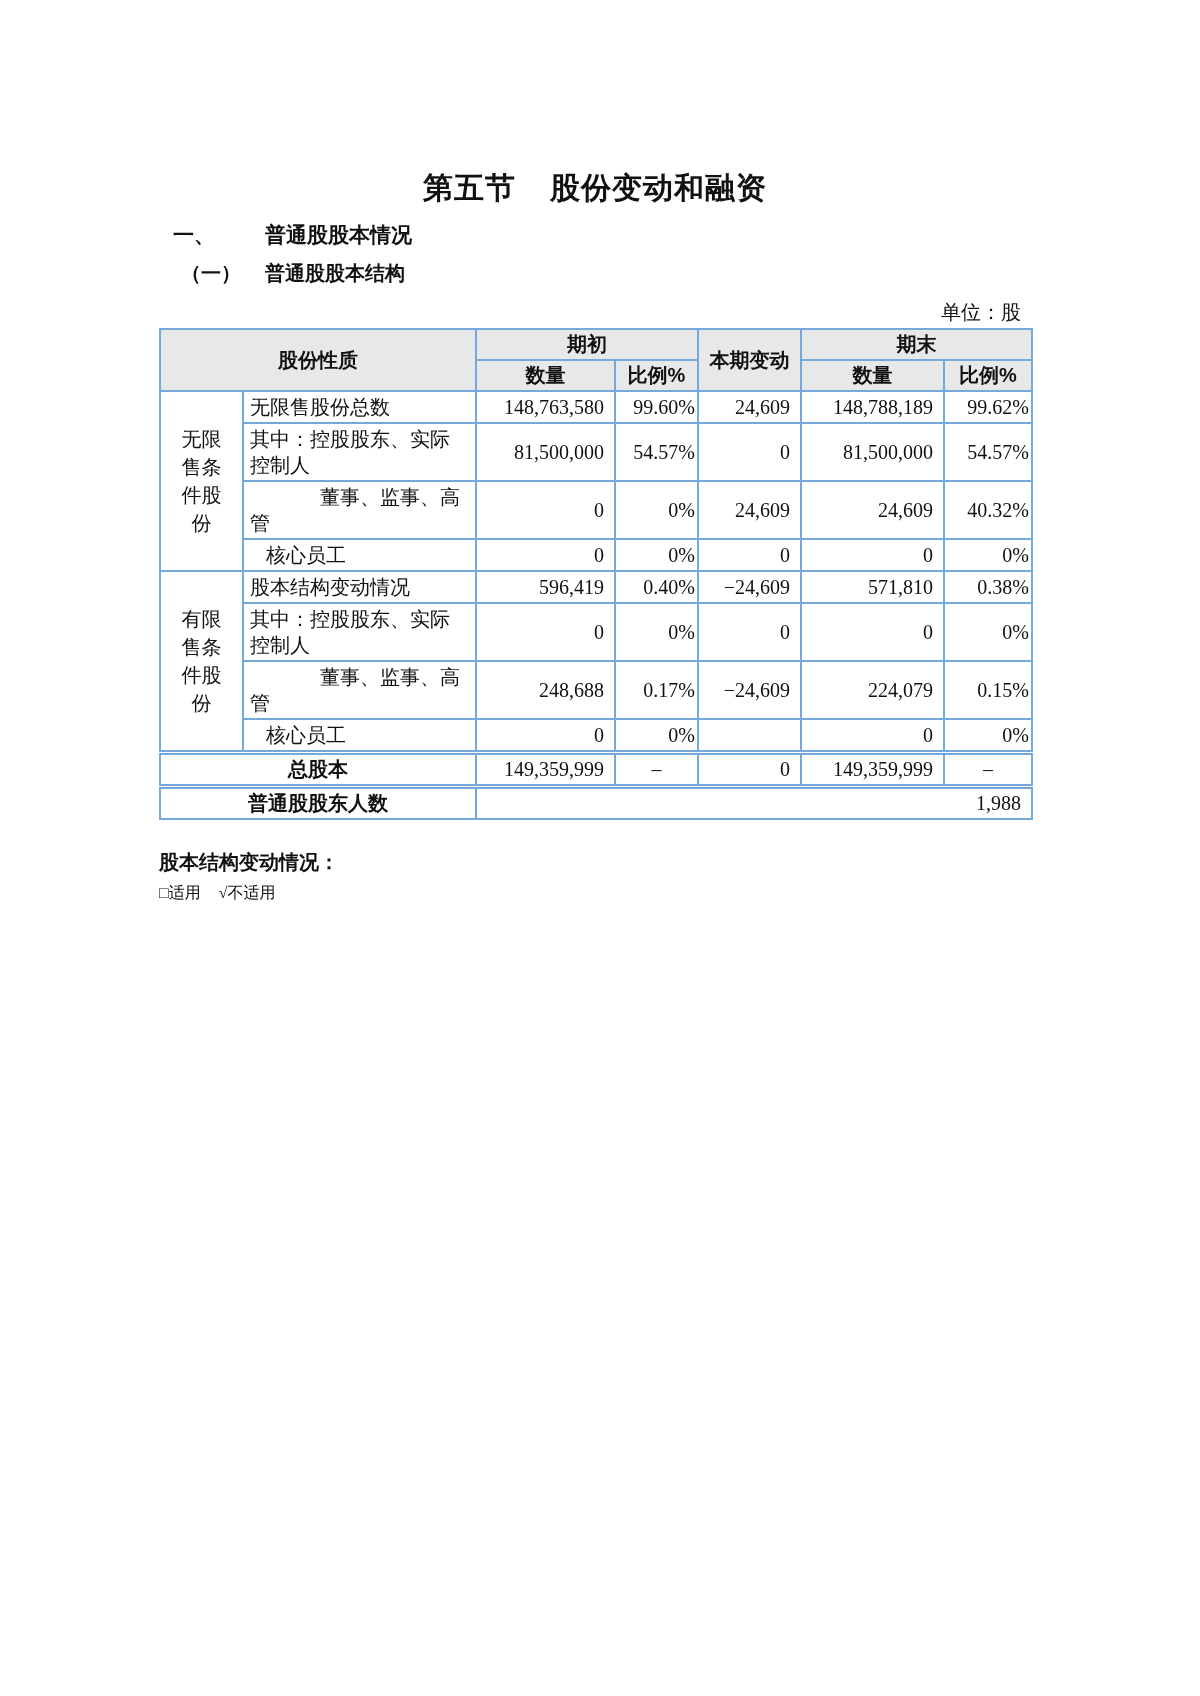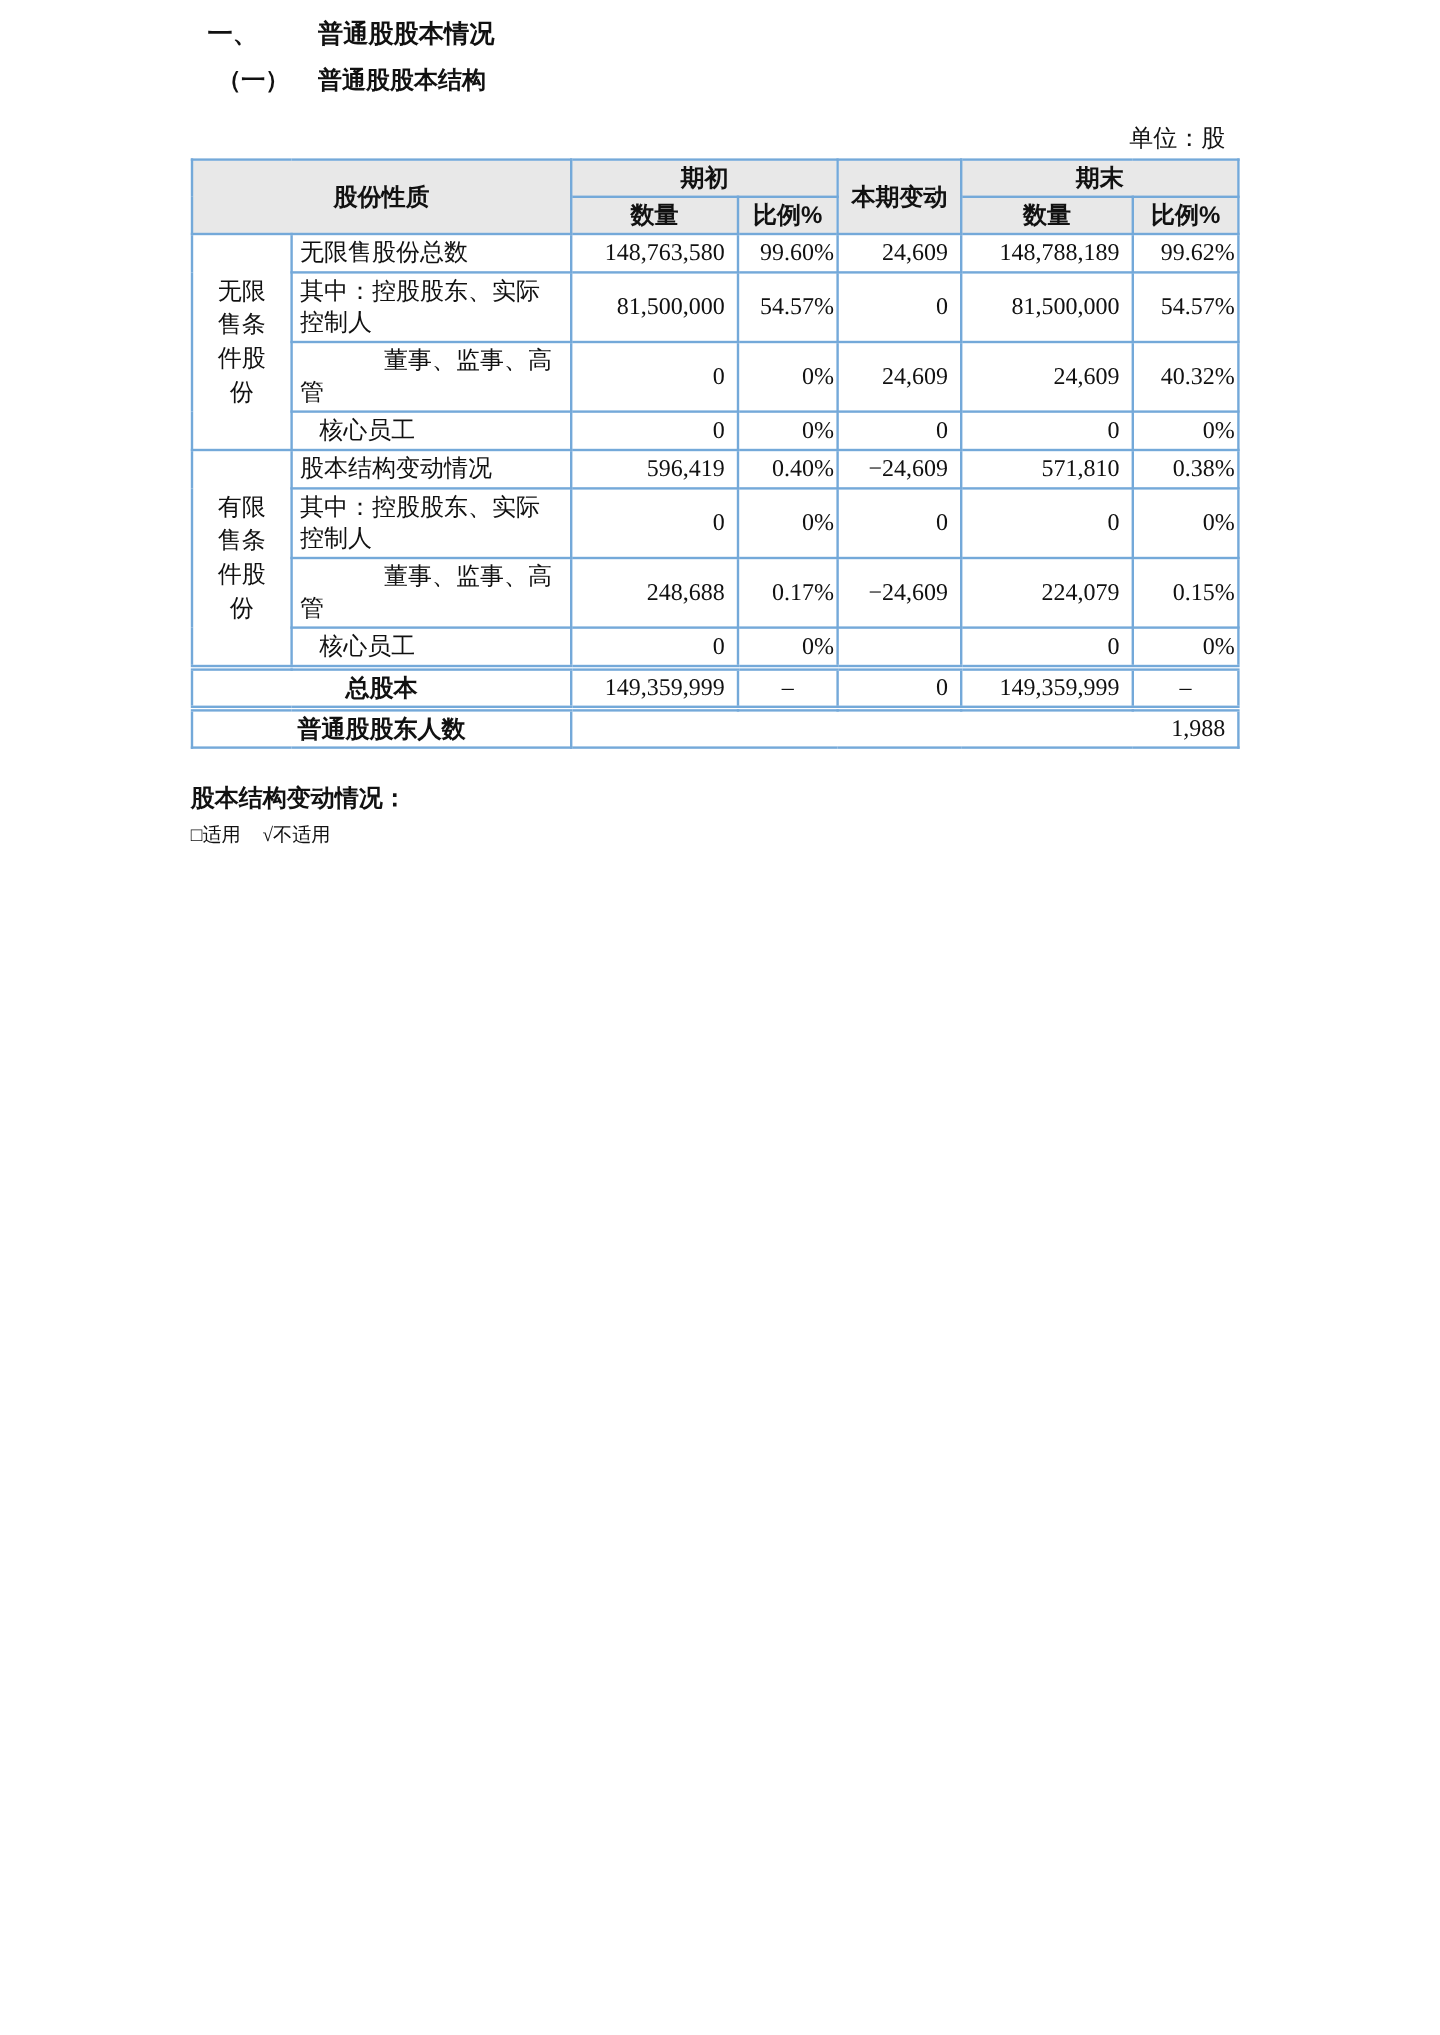--- a/index.html
+++ b/index.html
@@ -10,21 +10,21 @@
              font-family:"Liberation Sans","DejaVu Sans",sans-serif;
              display:flex;justify-content:center;gap:34px;letter-spacing:1px;}
   .h1{margin-top:16px;font-size:21px;line-height:26px;font-weight:bold;
       font-family:"Liberation Sans","DejaVu Sans",sans-serif;
       display:flex;padding-left:14px;}
   .h1 .ord{width:92px;flex:0 0 auto;}
   .h2{margin-top:13px;font-size:20px;line-height:25px;font-weight:bold;
       font-family:"Liberation Sans","DejaVu Sans",sans-serif;
       display:flex;padding-left:22px;}
   .h2 .ord{width:84px;flex:0 0 auto;}
-  .unit-note{margin-top:24px;font-size:20px;line-height:24px;text-align:right;padding-right:10px;}
+  .unit-note{margin-top:14px;font-size:20px;line-height:24px;text-align:right;padding-right:10px;}
   table.share{margin-top:4px;border-collapse:collapse;table-layout:fixed;width:872px;
               font-size:20px;}
   table.share td{border:2px solid #74A9D9;overflow:hidden;}
   td.hd{background:#E8E8E8;font-weight:bold;text-align:center;
         font-family:"Liberation Sans","DejaVu Sans",sans-serif;font-size:20px;}
   td.vlabel{text-align:center;padding:0 13px;line-height:28px;font-size:20px;word-break:break-all;}
   td.label{text-align:left;padding:2px 8px 2px 6px;line-height:26px;}
   td.num{text-align:right;padding-right:10px;margin-top:28px;}
   td.pct{text-align:right;padding-right:2px;}
   td.center{text-align:center;}
@@ -35,20 +35,24 @@
                font-family:"Liberation Sans","DejaVu Sans",sans-serif;margin-left:41px;}
   .foot-head{margin-top:30px;font-size:20px;line-height:25px;font-weight:bold;
              font-family:"Liberation Sans","DejaVu Sans",sans-serif;}
   .foot-opts{margin-top:5px;font-size:16px;line-height:25px;display:flex;gap:18px;}
 </style>
 </head>
 <body>
 
 <div class="content">
 
+  <div class="doc-title">
+    <span>第五节</span>
+    <span>股份变动和融资</span>
+  </div>
 
   <div class="h1">
     <span class="ord">一、</span>
     <span>普通股股本情况</span>
   </div>
 
   <div class="h2">
     <span class="ord">（一）</span>
     <span>普通股股本结构</span>
   </div>

